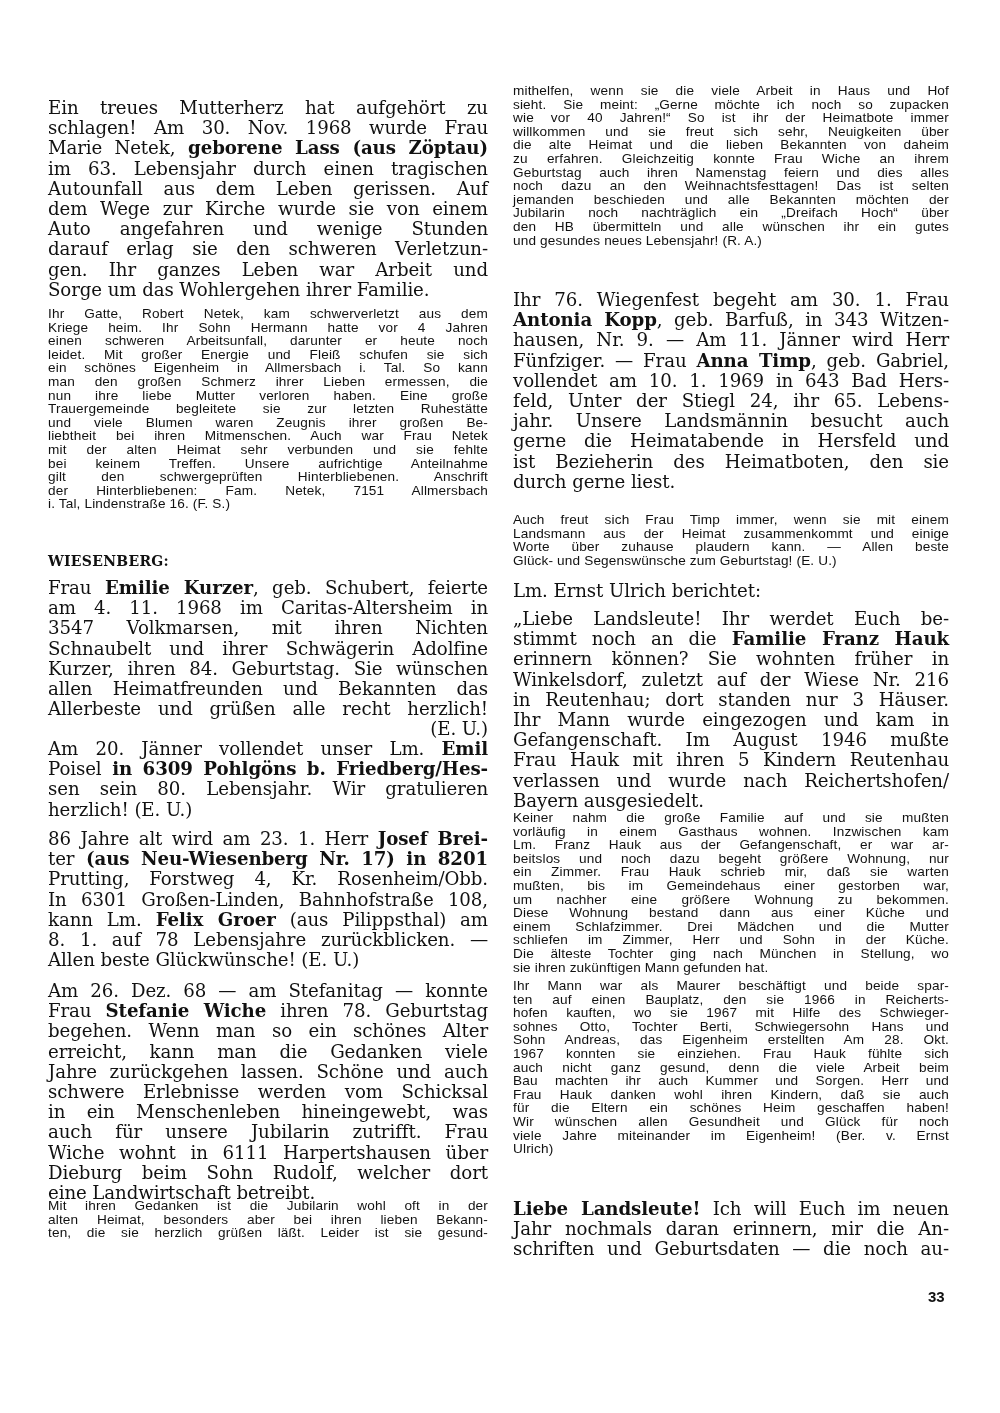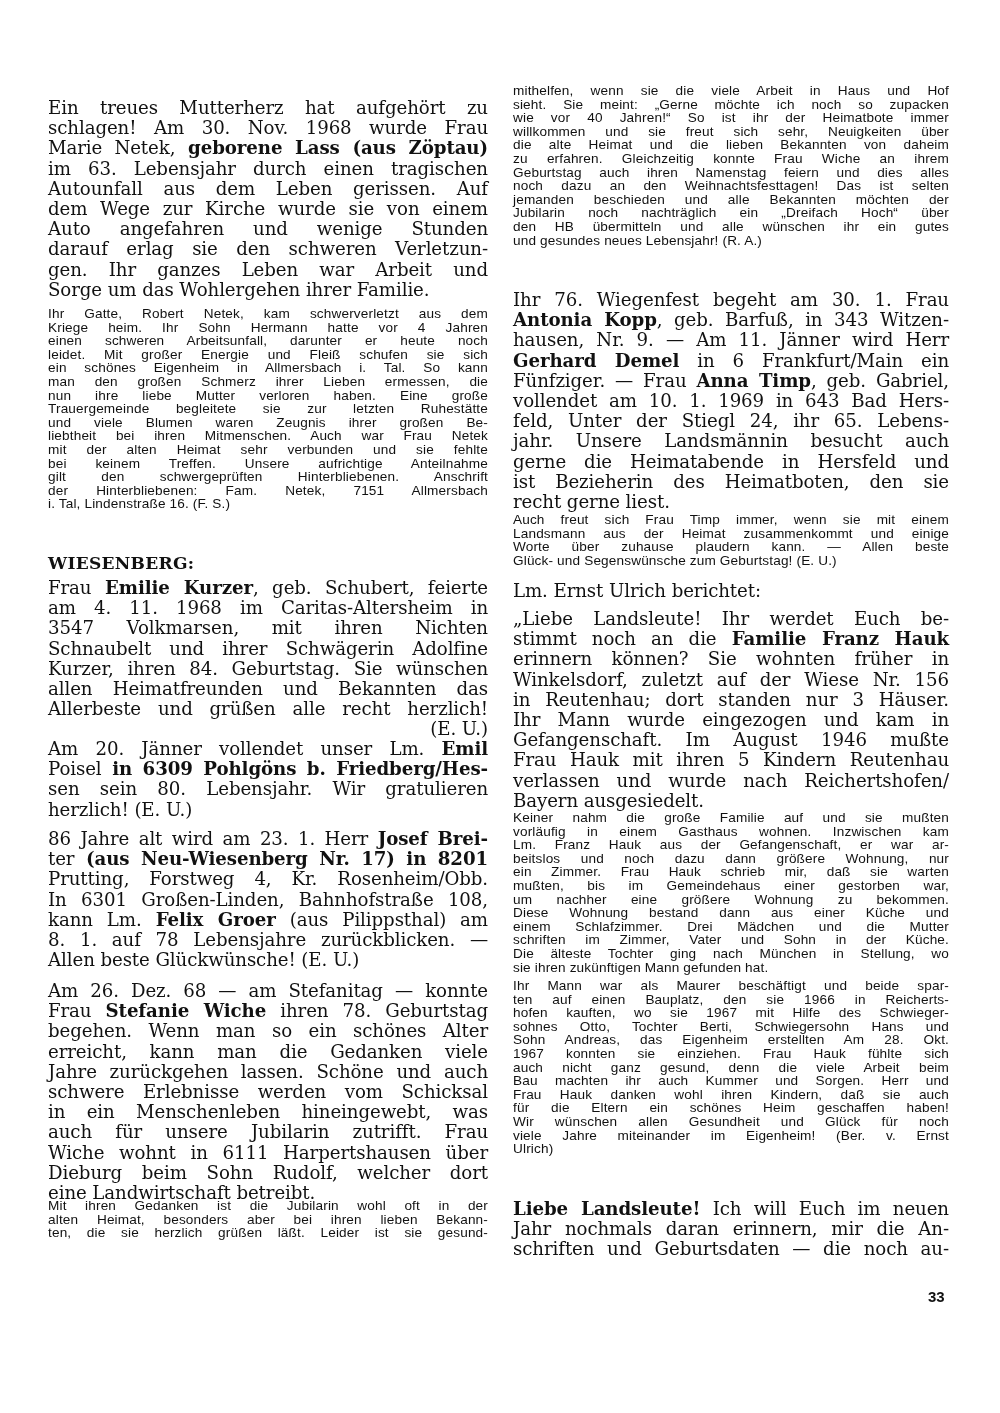--- a/index.html
+++ b/index.html
@@ -9,21 +9,21 @@
   }
   .col { position: absolute; top: 0; }
   #left { left: 48px; width: 440px; }
   #right { left: 513px; width: 436px; }
   .blk { position: absolute; left: 0; width: 100%; }
   .ln { display: block; white-space: nowrap; text-align-last: justify; text-align: justify; width: 100%; overflow: visible; }
   .ln.last { text-align-last: left; }
   .ln.right { text-align-last: right; }
   .serif { font-family: "DejaVu Serif", "Liberation Serif", serif; font-size: 18.2px; line-height: 20.2px; letter-spacing: -0.1px; }
   .sans { font-family: "Liberation Sans", "DejaVu Sans", sans-serif; font-size: 13.6px; line-height: 13.6px; letter-spacing: 0.15px; }
-  .head { font-family: "DejaVu Serif", "Liberation Serif", serif; font-weight: bold; font-size: 17px; letter-spacing: 0.3px; }
+  .head { font-family: "DejaVu Serif", "Liberation Serif", serif; font-weight: bold; font-size: 14px; letter-spacing: 0.3px; }
   b { font-weight: bold; }
   #page-number { position: absolute; left: 928px; top: 1288px; font-family: "Liberation Sans", sans-serif; font-weight: bold; font-size: 15px; }
 </style>
 </head>
 <body>
 
 <div class="col" id="left">
   <div class="blk serif" style="top:98px">
       <span class="ln">Ein treues Mutterherz hat aufgehört zu</span>
       <span class="ln">schlagen! Am 30. Nov. 1968 wurde Frau</span>
@@ -111,61 +111,60 @@
       <span class="ln">noch dazu an den Weihnachtsfesttagen! Das ist selten</span>
       <span class="ln">jemanden beschieden und alle Bekannten möchten der</span>
       <span class="ln">Jubilarin noch nachträglich ein „Dreifach Hoch“ über</span>
       <span class="ln">den HB übermitteln und alle wünschen ihr ein gutes</span>
       <span class="ln last">und gesundes neues Lebensjahr! (R. A.)</span>
     </div>
   <div class="blk serif" style="top:290px">
       <span class="ln">Ihr 76. Wiegenfest begeht am 30. 1. Frau</span>
       <span class="ln"><span></span><b>Antonia Kopp</b><span>, geb. Barfuß, in 343 Witzen-</span></span>
       <span class="ln">hausen, Nr. 9. — Am 11. Jänner wird Herr</span>
-      <span class="ln"><span></span><b>Gerhard Demel</b><span> in 6 Frankfurt/Main ein</span></span>
       <span class="ln"><span>Fünfziger. — Frau </span><b>Anna Timp</b><span>, geb. Gabriel,</span></span>
       <span class="ln">vollendet am 10. 1. 1969 in 643 Bad Hers-</span>
       <span class="ln">feld, Unter der Stiegl 24, ihr 65. Lebens-</span>
       <span class="ln">jahr. Unsere Landsmännin besucht auch</span>
       <span class="ln">gerne die Heimatabende in Hersfeld und</span>
       <span class="ln">ist Bezieherin des Heimatboten, den sie</span>
-      <span class="ln last">recht gerne liest.</span>
+      <span class="ln last">durch gerne liest.</span>
     </div>
   <div class="blk sans" style="top:513px">
       <span class="ln">Auch freut sich Frau Timp immer, wenn sie mit einem</span>
       <span class="ln">Landsmann aus der Heimat zusammenkommt und einige</span>
       <span class="ln">Worte über zuhause plaudern kann. — Allen beste</span>
       <span class="ln last">Glück- und Segenswünsche zum Geburtstag! (E. U.)</span>
     </div>
   <div class="blk serif" style="top:581px">
       <span class="ln last">Lm. Ernst Ulrich berichtet:</span>
     </div>
   <div class="blk serif" style="top:609px">
       <span class="ln">„Liebe Landsleute! Ihr werdet Euch be-</span>
       <span class="ln"><span>stimmt noch an die </span><b>Familie Franz Hauk</b></span>
       <span class="ln">erinnern können? Sie wohnten früher in</span>
-      <span class="ln">Winkelsdorf, zuletzt auf der Wiese Nr. 156</span>
+      <span class="ln">Winkelsdorf, zuletzt auf der Wiese Nr. 216</span>
       <span class="ln">in Reutenhau; dort standen nur 3 Häuser.</span>
       <span class="ln">Ihr Mann wurde eingezogen und kam in</span>
       <span class="ln">Gefangenschaft. Im August 1946 mußte</span>
       <span class="ln">Frau Hauk mit ihren 5 Kindern Reutenhau</span>
       <span class="ln">verlassen und wurde nach Reichertshofen/</span>
       <span class="ln last">Bayern ausgesiedelt.</span>
     </div>
   <div class="blk sans" style="top:811px">
       <span class="ln">Keiner nahm die große Familie auf und sie mußten</span>
       <span class="ln">vorläufig in einem Gasthaus wohnen. Inzwischen kam</span>
       <span class="ln">Lm. Franz Hauk aus der Gefangenschaft, er war ar-</span>
-      <span class="ln">beitslos und noch dazu dann größere Wohnung, nur</span>
+      <span class="ln">beitslos und noch dazu begeht größere Wohnung, nur</span>
       <span class="ln">ein Zimmer. Frau Hauk schrieb mir, daß sie warten</span>
       <span class="ln">mußten, bis im Gemeindehaus einer gestorben war,</span>
       <span class="ln">um nachher eine größere Wohnung zu bekommen.</span>
       <span class="ln">Diese Wohnung bestand dann aus einer Küche und</span>
       <span class="ln">einem Schlafzimmer. Drei Mädchen und die Mutter</span>
-      <span class="ln">schriften im Zimmer, Vater und Sohn in der Küche.</span>
+      <span class="ln">schliefen im Zimmer, Herr und Sohn in der Küche.</span>
       <span class="ln">Die älteste Tochter ging nach München in Stellung, wo</span>
       <span class="ln last">sie ihren zukünftigen Mann gefunden hat.</span>
     </div>
   <div class="blk sans" style="top:979px">
       <span class="ln">Ihr Mann war als Maurer beschäftigt und beide spar-</span>
       <span class="ln">ten auf einen Bauplatz, den sie 1966 in Reicherts-</span>
       <span class="ln">hofen kauften, wo sie 1967 mit Hilfe des Schwieger-</span>
       <span class="ln">sohnes Otto, Tochter Berti, Schwiegersohn Hans und</span>
       <span class="ln">Sohn Andreas, das Eigenheim erstellten Am 28. Okt.</span>
       <span class="ln">1967 konnten sie einziehen. Frau Hauk fühlte sich</span>

